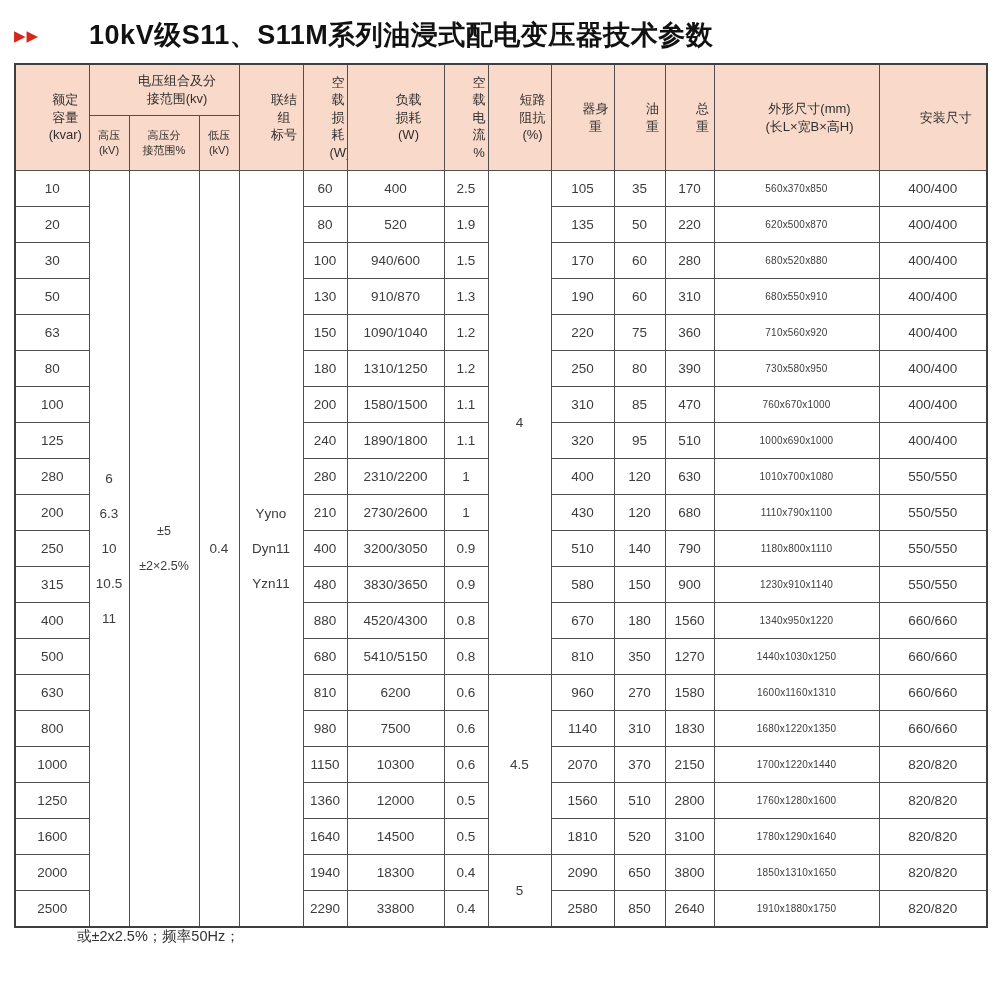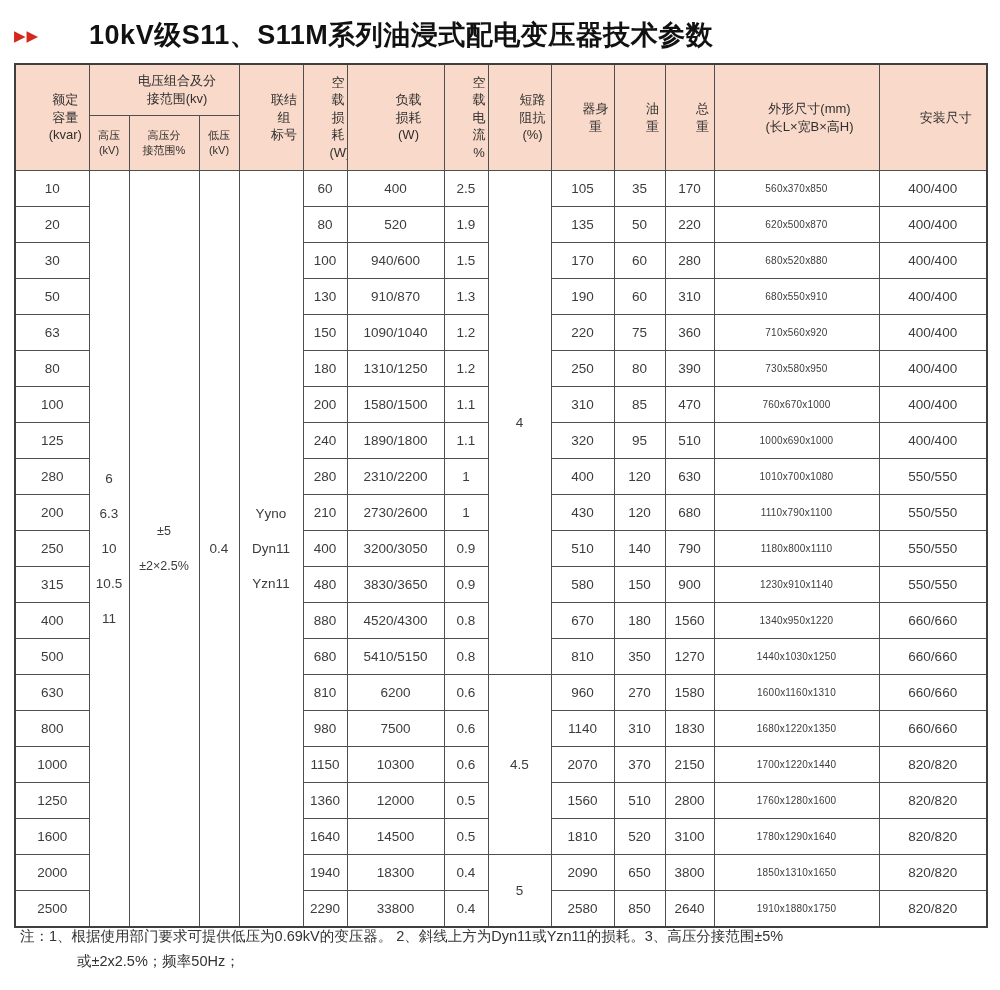--- a/index.html
+++ b/index.html
@@ -373,15 +373,14 @@
         <td>2580</td>
         <td>850</td>
         <td>2640</td>
         <td class="dim">1910x1880x1750</td>
         <td>820/820</td>
       </tr>
     </tbody>
 </table>
 
 <div class="notes">
-  <div>注：1、根据使用部门要求可提供低压为0.69kV的变压器。 2、斜线上方为Dyn11或Yzn11的损耗。3、高压分接范围±5%</div>
   <div class="note-cont">或±2x2.5%；频率50Hz；</div>
 </div>
 
 </body></html>

